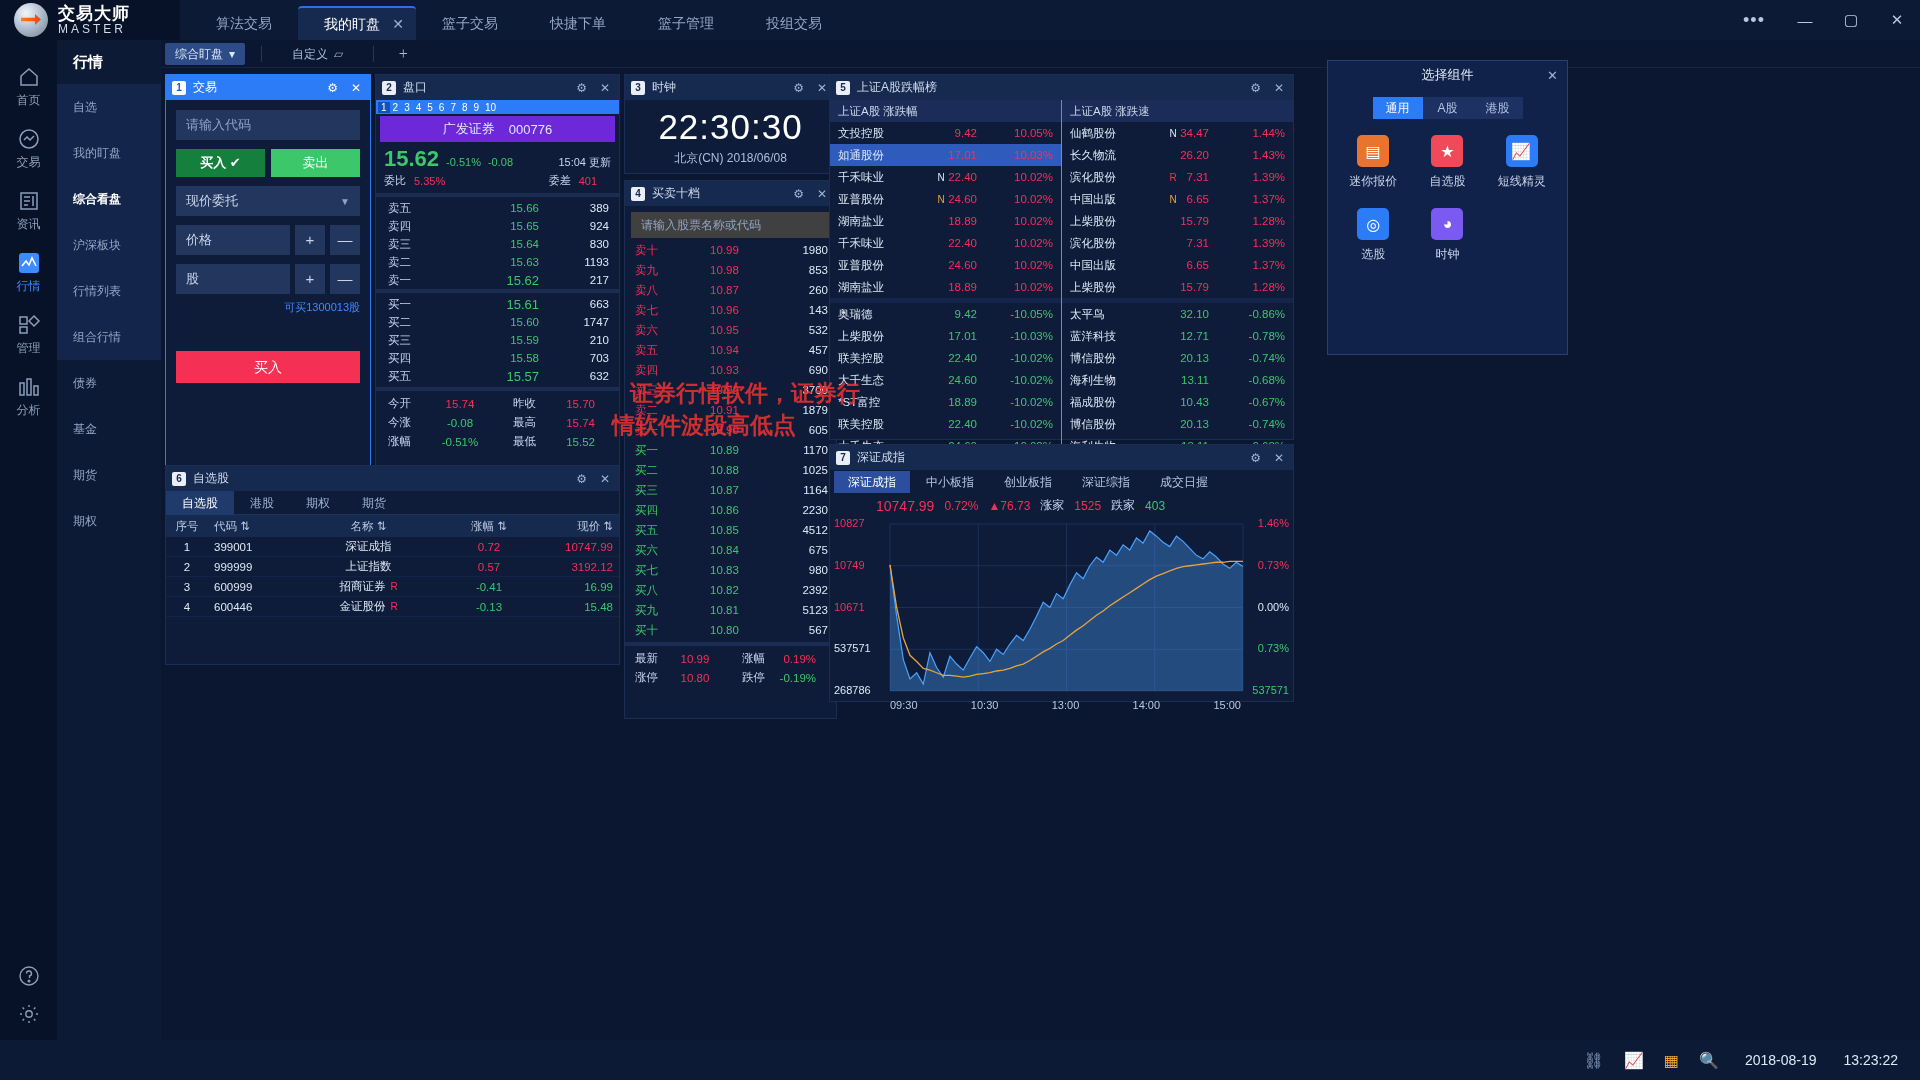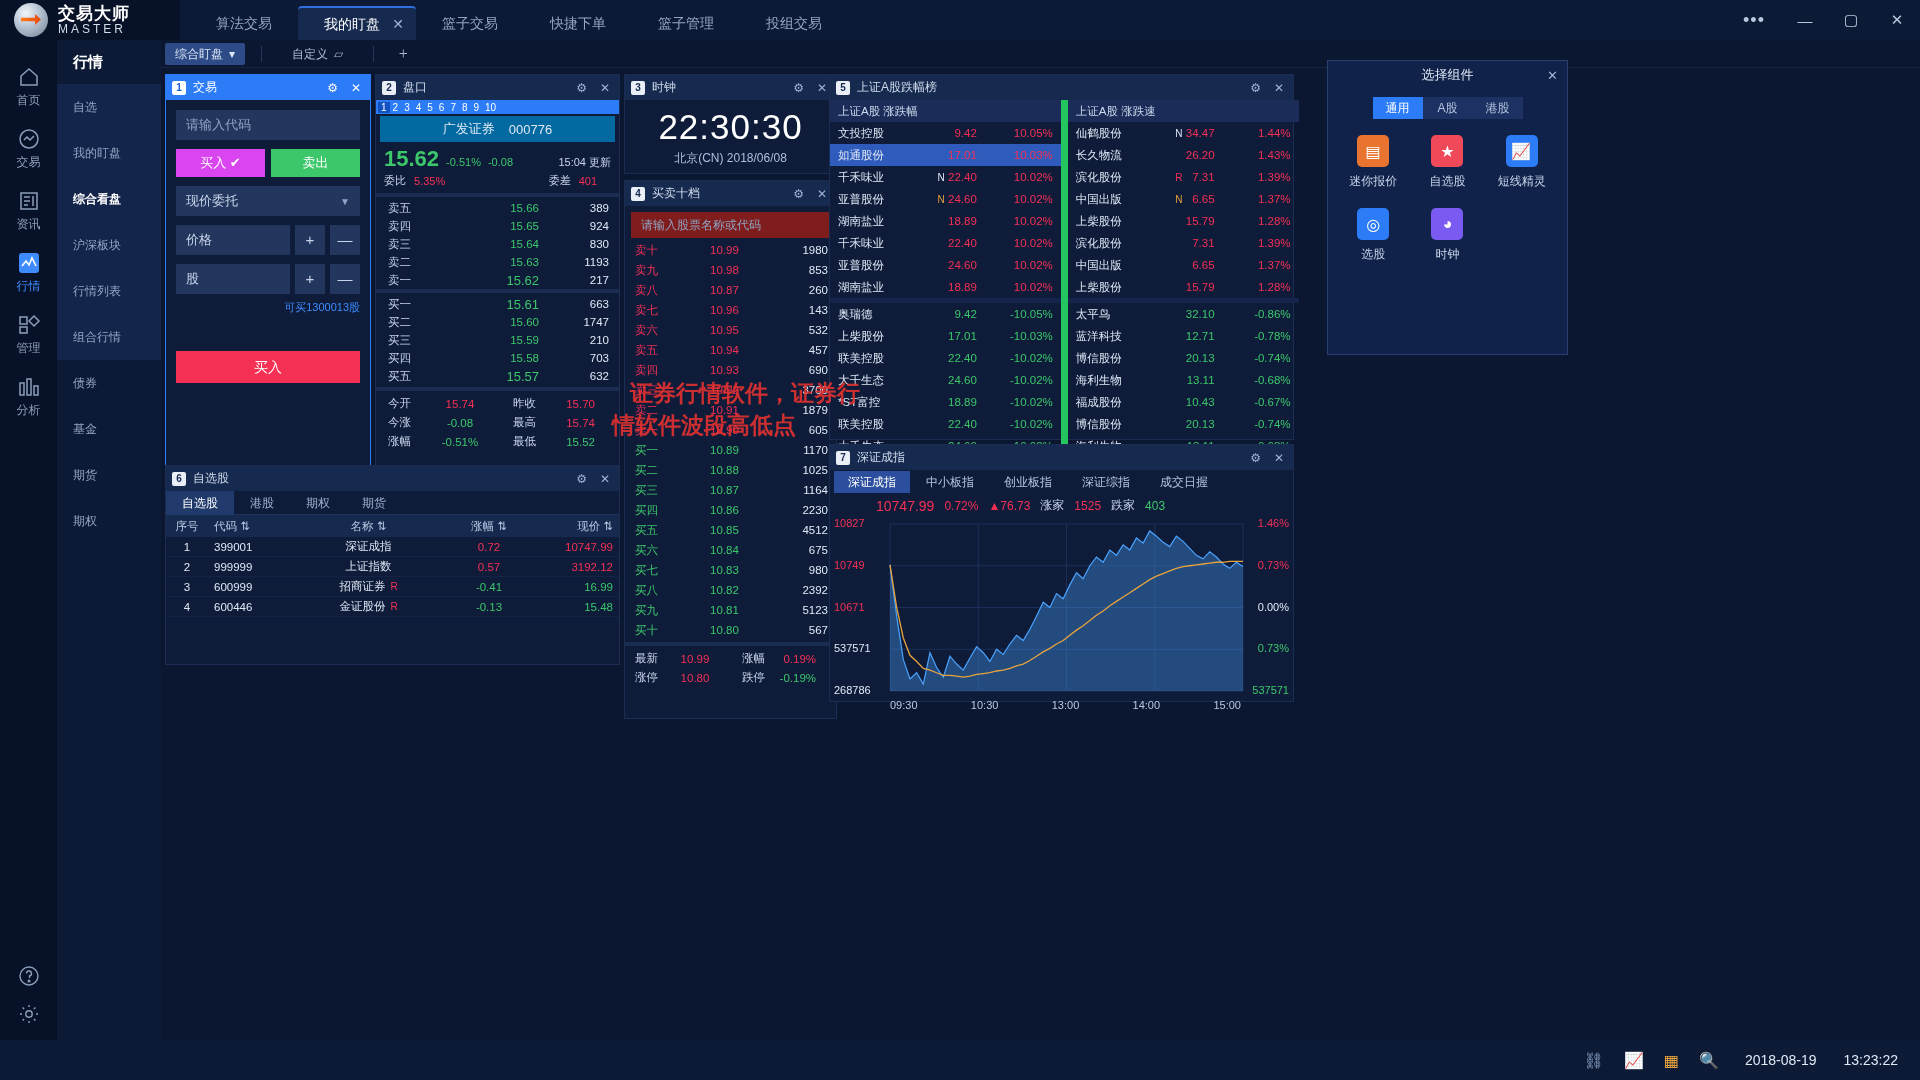--- a/index.html
+++ b/index.html
@@ -55,35 +55,35 @@
   .ptitle{font-size:12px;color:#cfdbec;flex:1;}
   .ph.blue .ptitle{color:#fff;}
   .pic{color:#9fb4d4;font-size:12px;cursor:pointer;padding:0 3px;}
   .ph.blue .pic{color:#fff;}
   
   #p-trade{left:4px;top:34px;width:206px;height:425px;border:1px solid #2b7cf6;}
   .t-body{padding:10px 10px 0;}
   .t-input{height:30px;background:#23365e;border:none;width:100%;color:#8fa3c4;font-size:13px;padding:0 10px;line-height:30px;}
   .t-row{display:flex;gap:6px;margin-top:9px;}
   .bs-btn{flex:1;height:28px;line-height:28px;text-align:center;font-size:13px;color:#fff;cursor:pointer;}
-  .bs-buy{background:#d946ef;}
+  .bs-buy{background:#15803d;font-weight:bold;}
   .bs-sell{background:#3cc76a;}
   .t-sel{height:30px;background:#23365e;display:flex;align-items:center;padding:0 10px;color:#c7d4ea;font-size:13px;margin-top:9px;cursor:pointer;}
   .t-sel .cv{margin-left:auto;color:#8fa3c4;font-size:10px;}
   .t-step{display:flex;gap:5px;margin-top:9px;}
   .t-step .lab{flex:1;height:30px;background:#23365e;color:#c7d4ea;font-size:13px;padding:0 10px;line-height:30px;}
   .t-step .sq{width:30px;height:30px;background:#23365e;color:#c7d4ea;font-size:15px;text-align:center;line-height:30px;cursor:pointer;}
   .t-avail{text-align:right;color:#3d8bff;font-size:11px;margin-top:6px;cursor:pointer;}
   .t-submit{height:32px;line-height:32px;text-align:center;background:#f53055;color:#fff;font-size:14px;margin:36px 10px 0;cursor:pointer;}
   
   #p-book{left:214px;top:34px;width:245px;height:425px;}
   .lvstrip{display:flex;background:#2b7cf6;height:14px;align-items:center;padding-left:2px;}
   .lvstrip span{color:#fff;font-size:10px;padding:0 3px;cursor:pointer;}
   .lvstrip span.on{background:#1152c0;}
-  .bk-name{height:26px;background:#0369a1;display:flex;align-items:center;justify-content:center;gap:14px;font-size:13px;color:#dfe8f5;margin:2px 4px 0;}
+  .bk-name{height:26px;background:#6d28d9;display:flex;align-items:center;justify-content:center;gap:14px;font-size:13px;color:#dfe8f5;margin:2px 4px 0;}
   .bk-price{display:flex;align-items:baseline;gap:7px;padding:4px 8px 0;}
   .bk-px{font-size:22px;font-weight:bold;color:#3cc76a;}
   .bk-sm{font-size:11px;color:#3cc76a;}
   .bk-upd{margin-left:auto;font-size:11px;color:#c7d4ea;}
   .bk-wb{display:flex;align-items:center;gap:8px;padding:1px 8px 5px;font-size:11px;}
   .bk-wb .k{color:#c7d4ea;}
   .bk-wb .vr{color:#f53055;}
   .bk-sep{height:4px;background:#1a2c52;margin:0 0 2px;}
   .bk-row{display:flex;align-items:center;height:18px;padding:0 10px 0 12px;font-size:11.5px;}
   .bk-row .lv{width:34px;color:#c7d4ea;}
@@ -96,21 +96,21 @@
   .bk-st .v1{width:72px;text-align:center;}
   .bk-st .k2{width:40px;color:#c7d4ea;text-align:right;}
   .bk-st .v2{flex:1;text-align:right;padding-right:14px;}
   .up{color:#f53055;} .dn{color:#3cc76a;}
   
   #p-clock{left:463px;top:34px;width:213px;height:100px;}
   .ck-time{text-align:center;font-size:35px;color:#fff;padding-top:7px;letter-spacing:1px;font-weight:300;}
   .ck-loc{text-align:center;font-size:12px;color:#aebfdb;padding-top:3px;}
   
   #p-ten{left:463px;top:140px;width:213px;height:539px;}
-  .tn-search{height:26px;background:#7f1d1d;color:#90a3c4;font-size:12px;line-height:26px;padding:0 10px;margin:6px 6px 2px;cursor:text;}
+  .tn-search{height:26px;background:#404040;color:#90a3c4;font-size:12px;line-height:26px;padding:0 10px;margin:6px 6px 2px;cursor:text;}
   .tn-row{display:flex;height:20px;align-items:center;font-size:11.5px;padding:0 8px 0 10px;}
   .tn-row .lv{width:32px;}
   .tn-row .px{flex:1;text-align:center;}
   .tn-row .vol{width:46px;text-align:right;color:#dfe8f5;}
   .tn-sell .lv{color:#f53055;} .tn-sell .px{color:#f53055;}
   .tn-buy .lv{color:#3cc76a;} .tn-buy .px{color:#3cc76a;}
   .tn-foot{border-top:4px solid #1a2c52;margin-top:2px;padding-top:3px;}
   .tn-fr{display:flex;height:19px;align-items:center;font-size:11.5px;padding:0 8px 0 10px;}
   .tn-fr .k{width:34px;color:#c7d4ea;}
   .tn-fr .v{width:52px;text-align:center;}
@@ -127,21 +127,21 @@
   .wl-head{display:flex;height:22px;align-items:center;background:#16294f;font-size:11.5px;color:#b8c8e2;}
   .wl-head div,.wl-row div{padding:0 6px;}
   .c0{width:42px;text-align:center;} .c1{width:84px;} .c2{flex:1;text-align:center;}
   .c3{width:88px;text-align:center;} .c4{width:86px;text-align:right;}
   .wl-row{display:flex;height:20px;align-items:center;font-size:11.5px;color:#dfe8f5;border-bottom:1px solid #122347;}
   .badge-r{color:#f53055;font-size:10px;margin-left:5px;}
   
   #p-rank{left:668px;top:34px;width:465px;height:366px;}
   .rk-cols{display:flex;height:100%;}
   .rk-col{flex:1;}
-  .rk-col + .rk-col{border-left:7px solid #22c55e;}
+  .rk-col + .rk-col{border-left:1px solid #22c55e;}
   .rk-sub{height:22px;line-height:22px;background:#1a2c57;font-size:11.5px;color:#ccd9ee;padding-left:8px;}
   .rk-row{display:flex;height:22px;align-items:center;font-size:11.5px;padding:0 8px;}
   .rk-row.sel{background:#2f5bbd;}
   .rk-row .nm{width:96px;color:#dfe8f5;}
   .rk-row .fg{width:14px;text-align:center;}
   .rk-row .pr{flex:1;text-align:right;padding-right:14px;}
   .rk-row .pc{width:62px;text-align:right;}
   .rk-gap{height:5px;background:#14244a;}
   .flag-n{color:#dfe8f5;font-size:10px;}
   .flag-o{color:#e8a33d;font-size:10px;}

